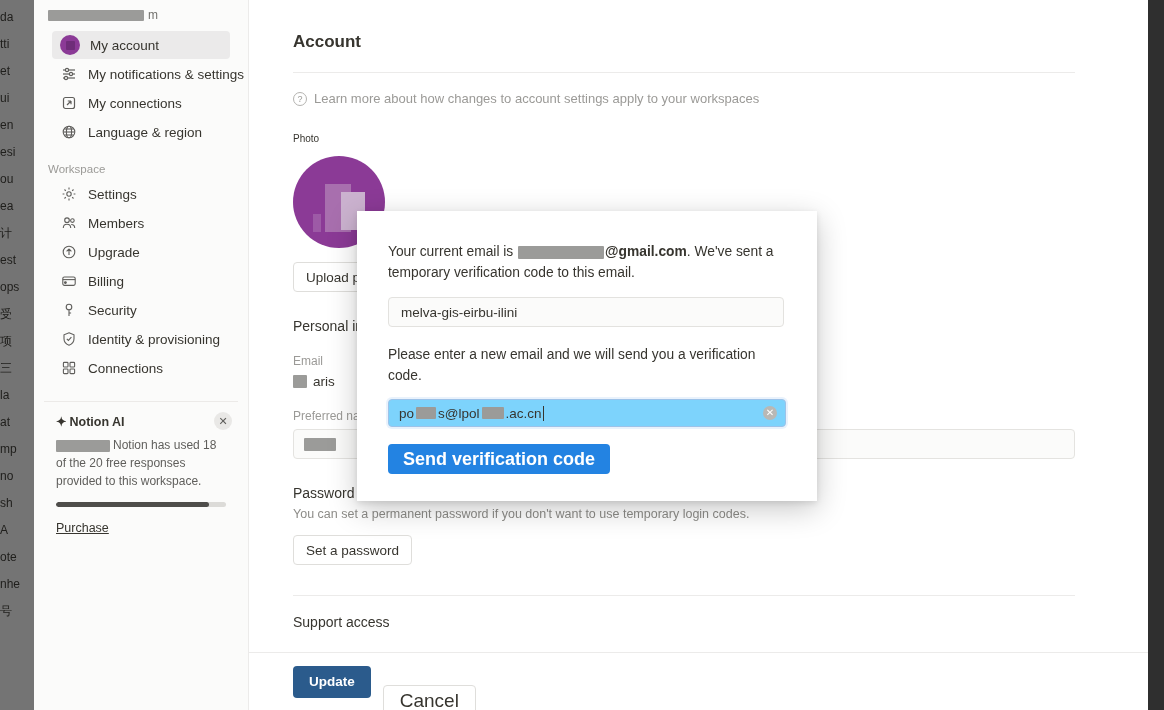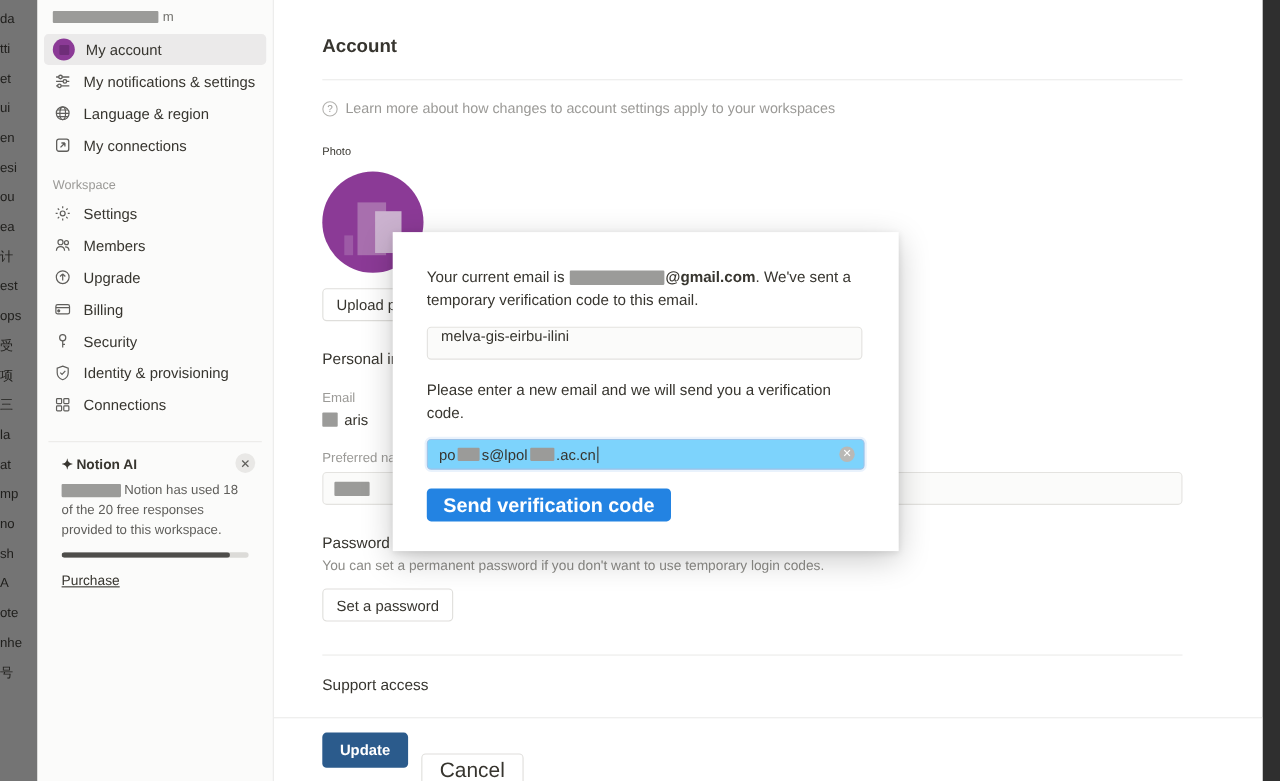--- a/index.html
+++ b/index.html
@@ -52,21 +52,21 @@
     height: 30px; padding: 0 14px 0 14px;
     font-size: 12px; color: #73726e;
     overflow: hidden; white-space: nowrap;
   }
   .redact {
     display: inline-block;
     background: #9b9b99;
     border-radius: 1px;
     vertical-align: middle;
   }
-  .sb-list { padding: 0 6px; }
+  .sb-list { padding: 0 18px; }
   .sb-item {
     display: flex; align-items: center; gap: 10px;
     height: 28px; padding: 0 8px; margin: 1px 0;
     border-radius: 4px;
     font-size: 13.5px; color: #37352f;
     cursor: pointer;
     white-space: nowrap;
   }
   .sb-item.active { background: #ebeaea; }
   .sb-ico {
@@ -210,21 +210,21 @@
   }
   .m-text {
     font-size: 13.8px; line-height: 21px; color: #37352f;
     width: 398px;
   }
   .m-text b { font-weight: 700; }
   .m-code-input {
     margin-top: 14px; width: 396px; height: 30px;
     border: 1px solid #e3e2df; border-radius: 4px;
     background: #fbfbfa;
-    display: flex; align-items: flex-start; padding: 0 12px;
+    display: flex; align-items: center; padding: 0 12px;
     font-size: 13.5px; color: #37352f;
     cursor: text;
   }
   .m-text2 {
     margin-top: 17px; font-size: 13.8px; line-height: 21px; color: #37352f;
     width: 400px;
   }
   .m-email-input {
     margin-top: 13px; width: 398px; height: 28px;
     border: 1px solid #9dc2e8; border-radius: 4px;
@@ -318,39 +318,39 @@
                 <circle cx="10" cy="8" r="1.6" fill="#fbfbfa"></circle>
               <line x1="2" y1="12" x2="14" y2="12"></line>
                 <circle cx="5" cy="12" r="1.6" fill="#fbfbfa"></circle>
             </svg>
           </span>
           <span>My notifications &amp; settings</span>
         </div>
 
         <div class="sb-item">
           <span class="sb-ico">
+            <svg width="16" height="16" viewBox="0 0 16 16" fill="none" stroke="currentColor" stroke-width="1.2">
+              <rect x="2.5" y="2.5" width="11" height="11" rx="2"></rect>
+              <path d="M6 10L10 6M10 6H6.8M10 6V9.2"></path>
+            </svg>
+          </span>
+          <span>My connections</span>
+        </div>
+
+        <div class="sb-item">
+          <span class="sb-ico">
             <svg width="16" height="16" viewBox="0 0 16 16" fill="none" stroke="currentColor" stroke-width="1.1">
               <circle cx="8" cy="8" r="5.8"></circle>
               <ellipse cx="8" cy="8" rx="2.6" ry="5.8"></ellipse>
               <line x1="2.3" y1="8" x2="13.7" y2="8"></line>
               <line x1="3.3" y1="5" x2="12.7" y2="5"></line>
               <line x1="3.3" y1="11" x2="12.7" y2="11"></line>
             </svg>
           </span>
           <span>Language &amp; region</span>
-        </div>
-
-        <div class="sb-item">
-          <span class="sb-ico">
-            <svg width="16" height="16" viewBox="0 0 16 16" fill="none" stroke="currentColor" stroke-width="1.2">
-              <rect x="2.5" y="2.5" width="11" height="11" rx="2"></rect>
-              <path d="M6 10L10 6M10 6H6.8M10 6V9.2"></path>
-            </svg>
-          </span>
-          <span>My connections</span>
         </div>
       </div>
 
       <div class="sb-section-label">Workspace</div>
 
       <div class="sb-list">
 
         <div class="sb-item">
           <span class="sb-ico">
             <svg width="16" height="16" viewBox="0 0 16 16" fill="none" stroke="currentColor" stroke-width="1.1">

